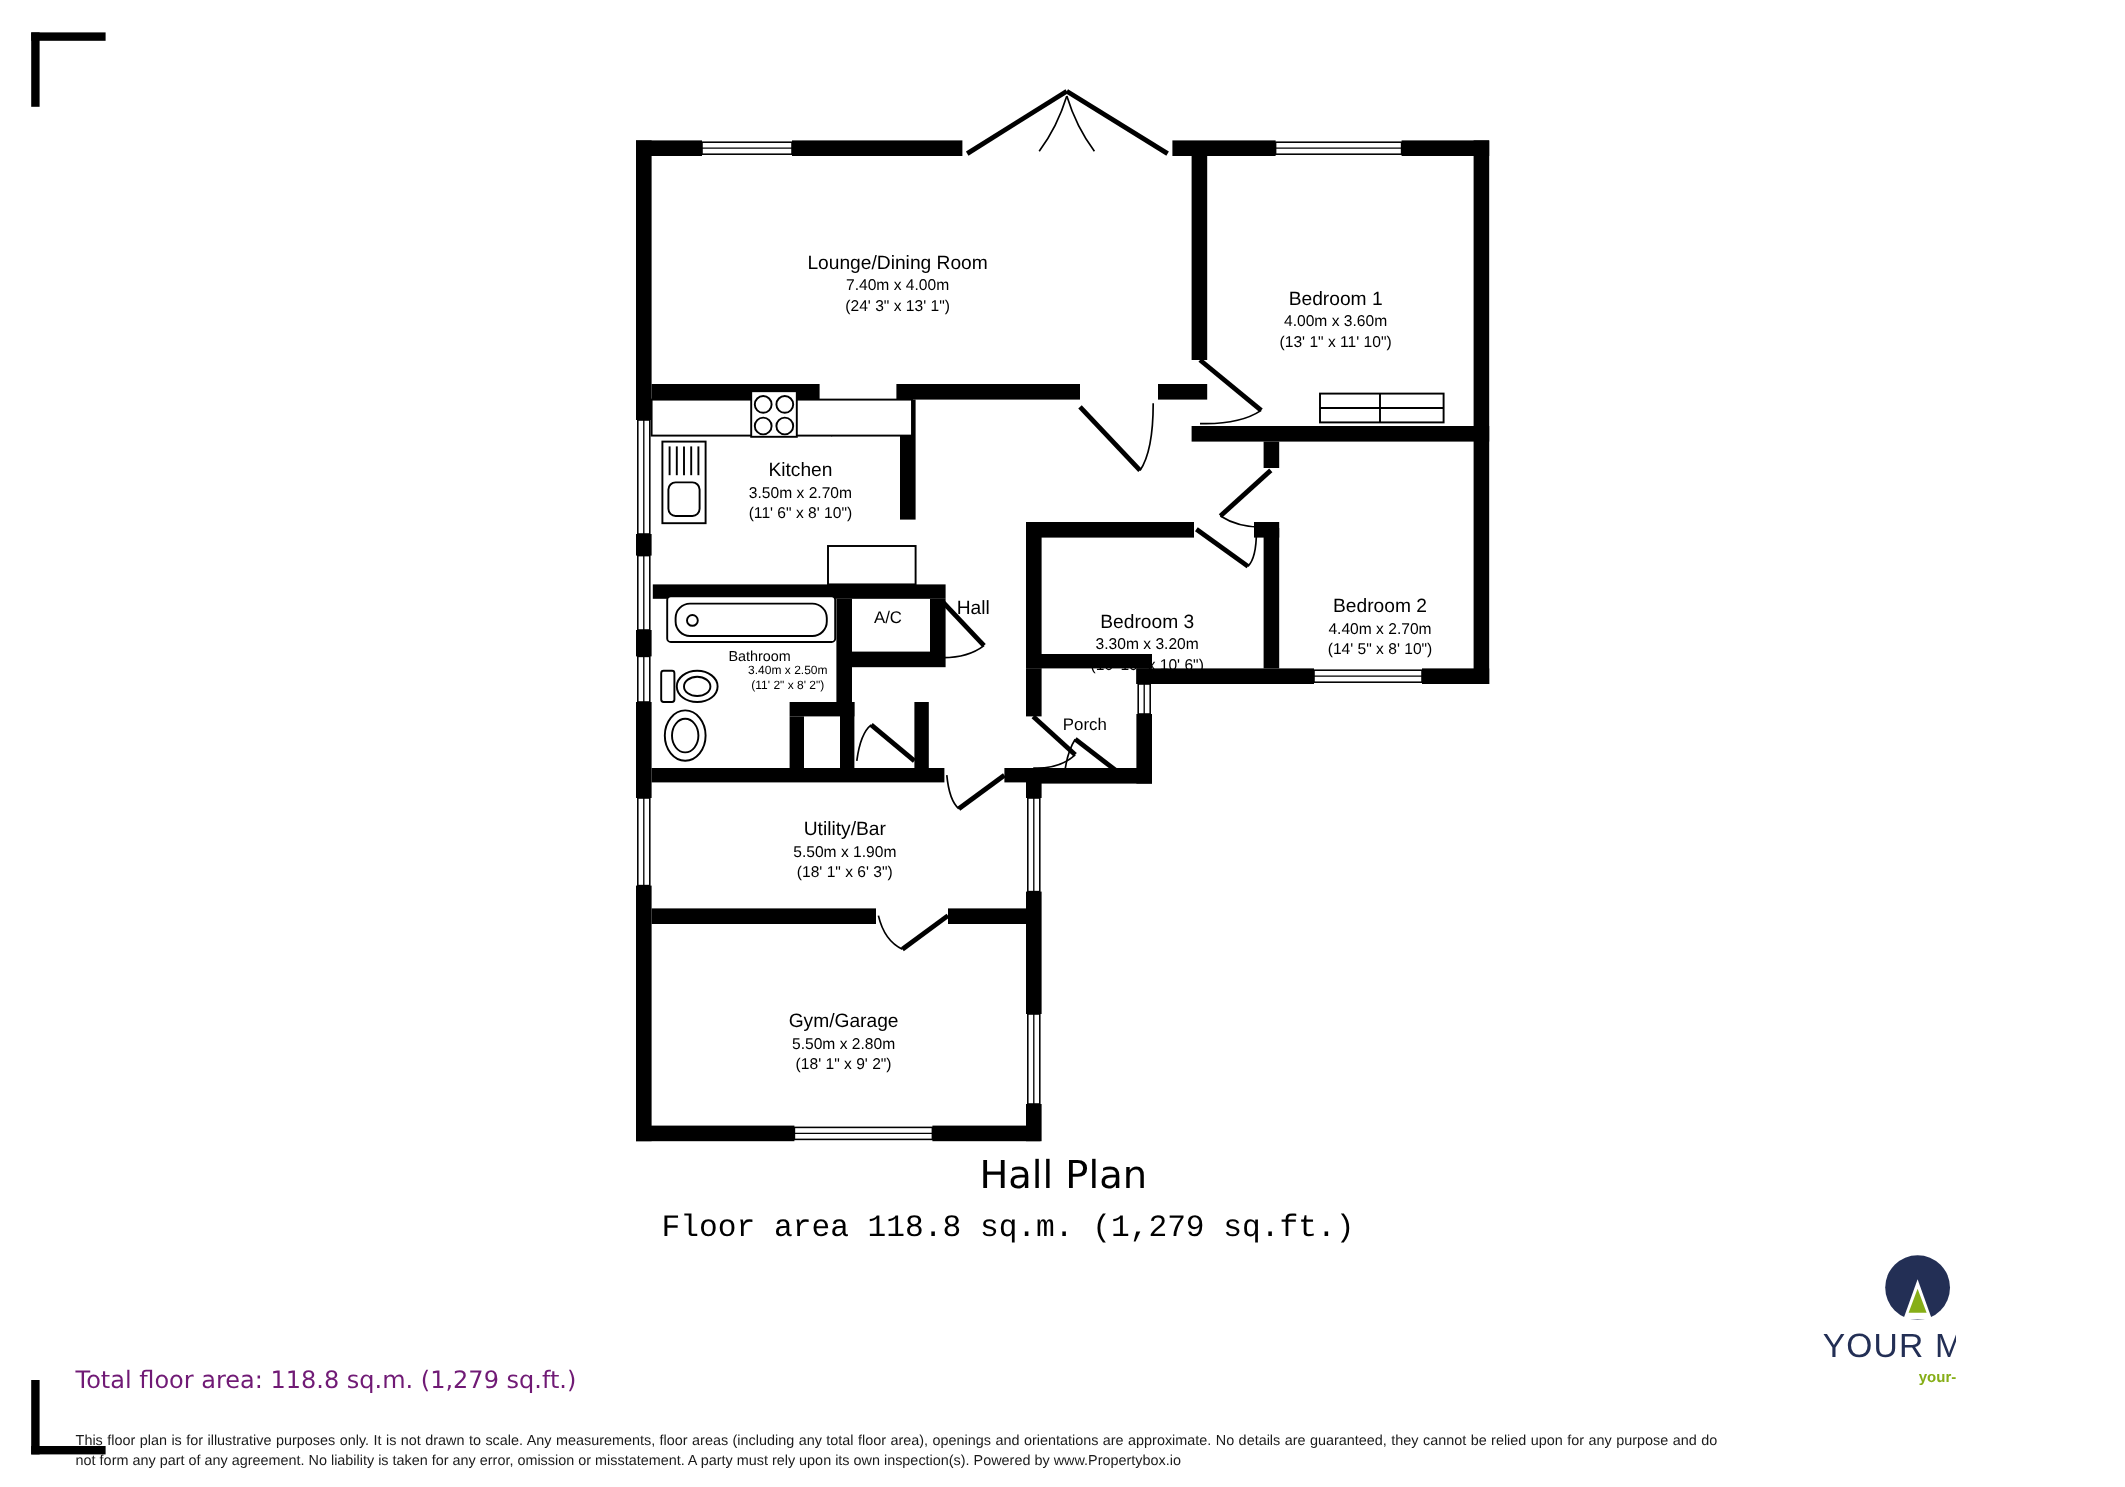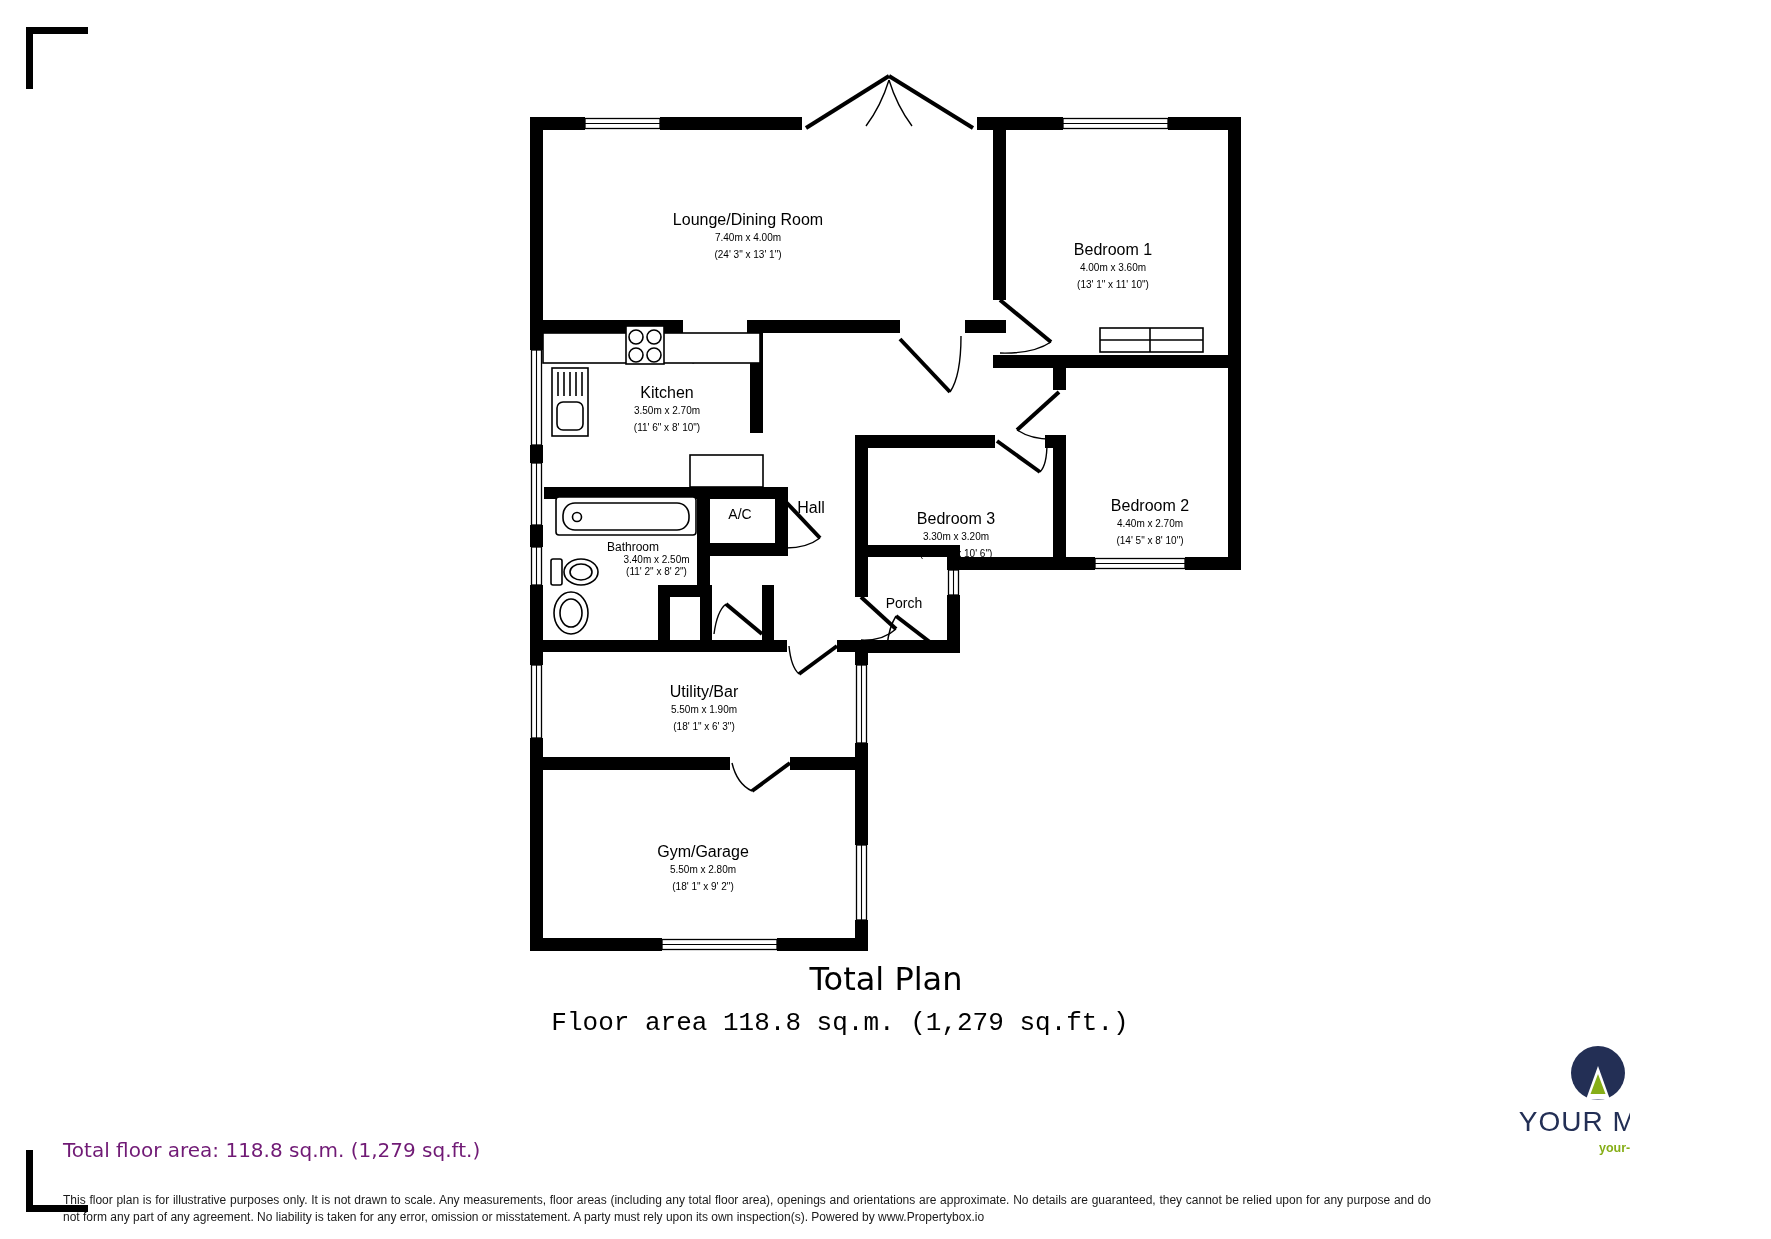--- a/index.html
+++ b/index.html
@@ -6,21 +6,21 @@
   .page {
     position:relative; width:1630px; height:1239px; background:#ffffff;
     font-family:"Liberation Sans", sans-serif; overflow:hidden;
   }
   .plan-svg { position:absolute; left:0; top:0; }
   .room-label {
     position:absolute; transform:translateX(-50%);
     text-align:center; color:#000; white-space:nowrap;
   }
   .rname { font-size:16px; line-height:19px; }
-  .rdim  { font-size:10px; line-height:17px; }
+  .rdim  { font-size:13px; line-height:17px; }
   .room-label.mid .rname { font-size:14px; line-height:17px; }
   .room-label.small .rname { font-size:12px; line-height:14px; }
   .room-label.small .rdim  { font-size:10px; line-height:12px;margin-left:47px; }
   .plan-title {
     position:absolute; left:886px; top:960px; transform:translateX(-50%);
     font-family:"DejaVu Sans", sans-serif; font-size:32px; color:#000; white-space:nowrap;
   }
   .plan-subtitle {
     position:absolute; left:840px; top:1008px; transform:translateX(-50%);
     font-family:Liberation Mono, monospace; font-size:26px; color:#000; white-space:nowrap;
@@ -304,21 +304,21 @@
     <div class="rname">Utility/Bar</div>
     <div class="rdim">5.50m x 1.90m</div>
     <div class="rdim">(18' 1" x 6' 3")</div>
   </div>
   <div class="room-label" style="left:703px; top:842px;">
     <div class="rname">Gym/Garage</div>
     <div class="rdim">5.50m x 2.80m</div>
     <div class="rdim">(18' 1" x 9' 2")</div>
   </div>
 
-  <div class="plan-title">Total Plan</div>
+  <div class="plan-title">Hall Plan</div>
   <div class="plan-subtitle">Floor area 118.8 sq.m. (1,279 sq.ft.)</div>
 
   <div class="total-area">Total floor area: 118.8 sq.m. (1,279 sq.ft.)</div>
   <div class="disclaimer">This floor plan is for illustrative purposes only. It is not drawn to scale. Any measurements, floor areas (including any total floor area), openings and orientations are approximate. No details are guaranteed, they cannot be relied upon for any purpose and do not form any part of any agreement. No liability is taken for any error, omission or misstatement. A party must rely upon its own inspection(s). Powered by www.Propertybox.io</div>
 
   <div class="brand">
     <svg class="brand-mark" width="58" height="58" viewBox="0 0 58 58">
       <circle cx="29" cy="29" r="27" fill="#232f55"></circle>
       <polygon points="17,55.5 29,22 41,55.5" fill="#ffffff"></polygon>
       <polygon points="29,30 21.5,50 36.5,50" fill="#86ae17"></polygon>

